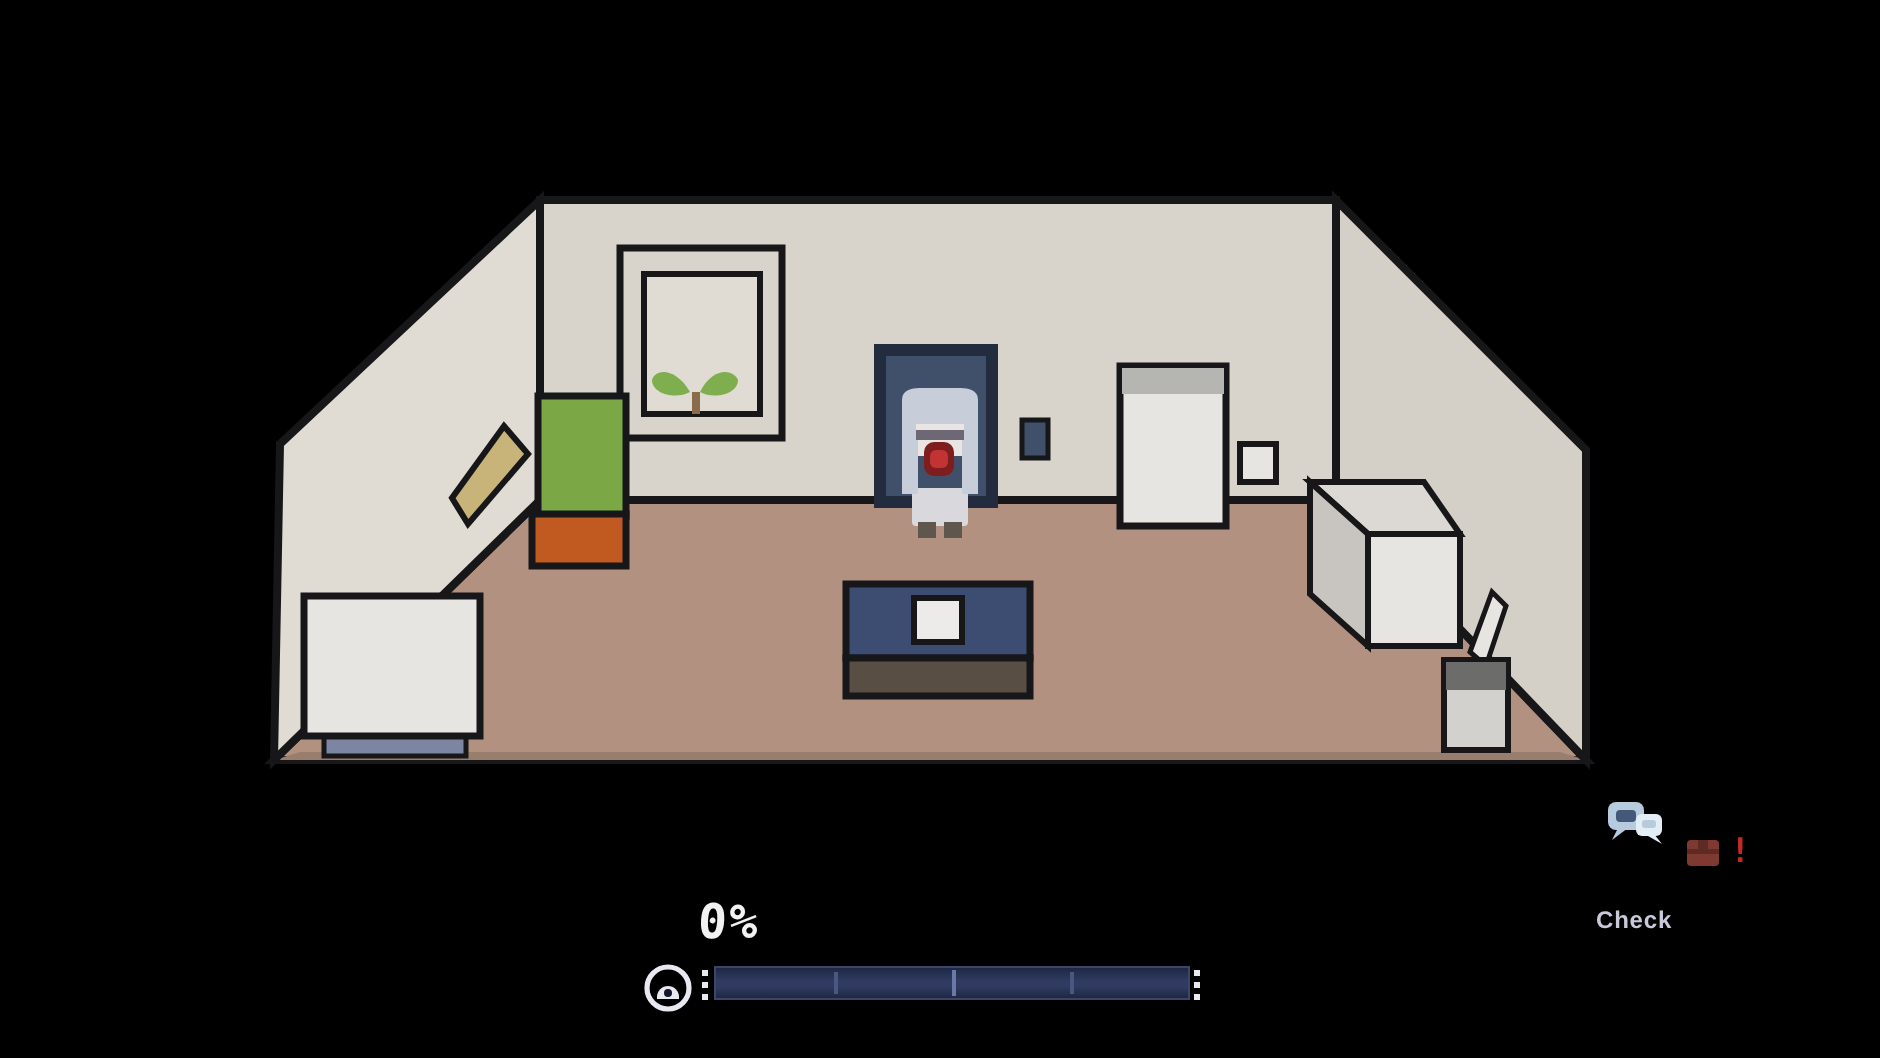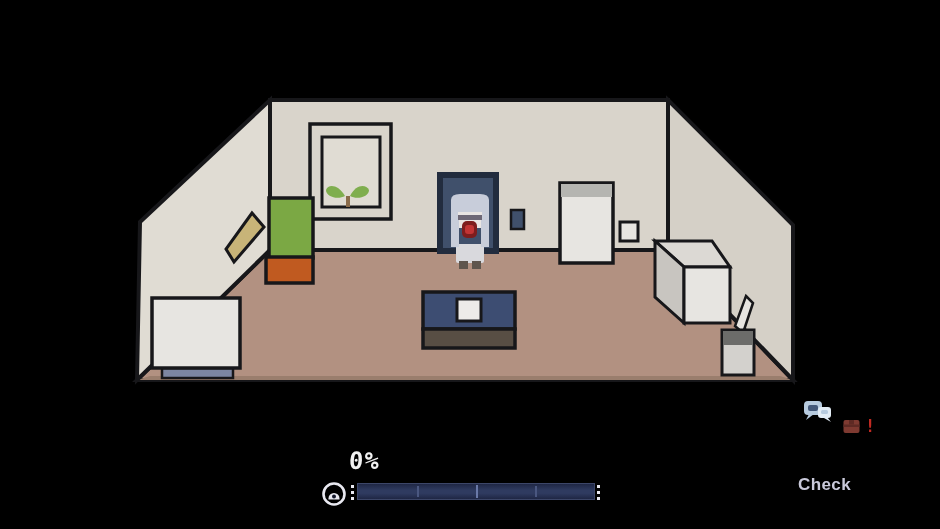--- a/index.html
+++ b/index.html
@@ -8,22 +8,22 @@
     background:var(--bg,#000);
     font-family:"DejaVu Sans", sans-serif;
   }
   .scene-svg{position:absolute;left:0;top:0;}
   .hud-label{
     position:absolute;color:var(--hud-text,#f2f2f2);
     font-weight:bold;font-family:"DejaVu Sans Mono","DejaVu Sans",monospace;
   }
   .percent-label{left:349px;top:447px;font-size:24px;letter-spacing:1px;transform:skewX(-3deg);}
   .check-label{
-    position:absolute;left:798px;top:475px;color:var(--check-text,#c9c9da);
-    font-size:17px;font-weight:bold;letter-spacing:0.4px;
+    position:absolute;left:798px;top:453px;color:var(--check-text,#c9c9da);
+    font-size:12px;font-weight:bold;letter-spacing:0.4px;
     font-family:"Liberation Sans",sans-serif;
   }
   .gauge-icon{position:absolute;left:319px;top:480px;width:30px;height:28px;}
   .dots-col{position:absolute;display:flex;flex-direction:column;gap:3px;}
   .dots-left{left:351px;top:485px;}
   .dots-right{left:597px;top:485px;}
   .dot{width:3px;height:3px;background:var(--dot,#e9e9f1);}
   .progress-bar{
     position:absolute;left:357px;top:483px;width:238px;height:17px;
     background:linear-gradient(180deg,var(--bar-bg,#1f2744) 0%,var(--bar-mid,#2f3b60) 42%,var(--bar-mid,#2f3b60) 62%,var(--bar-bg,#1f2744) 100%);

